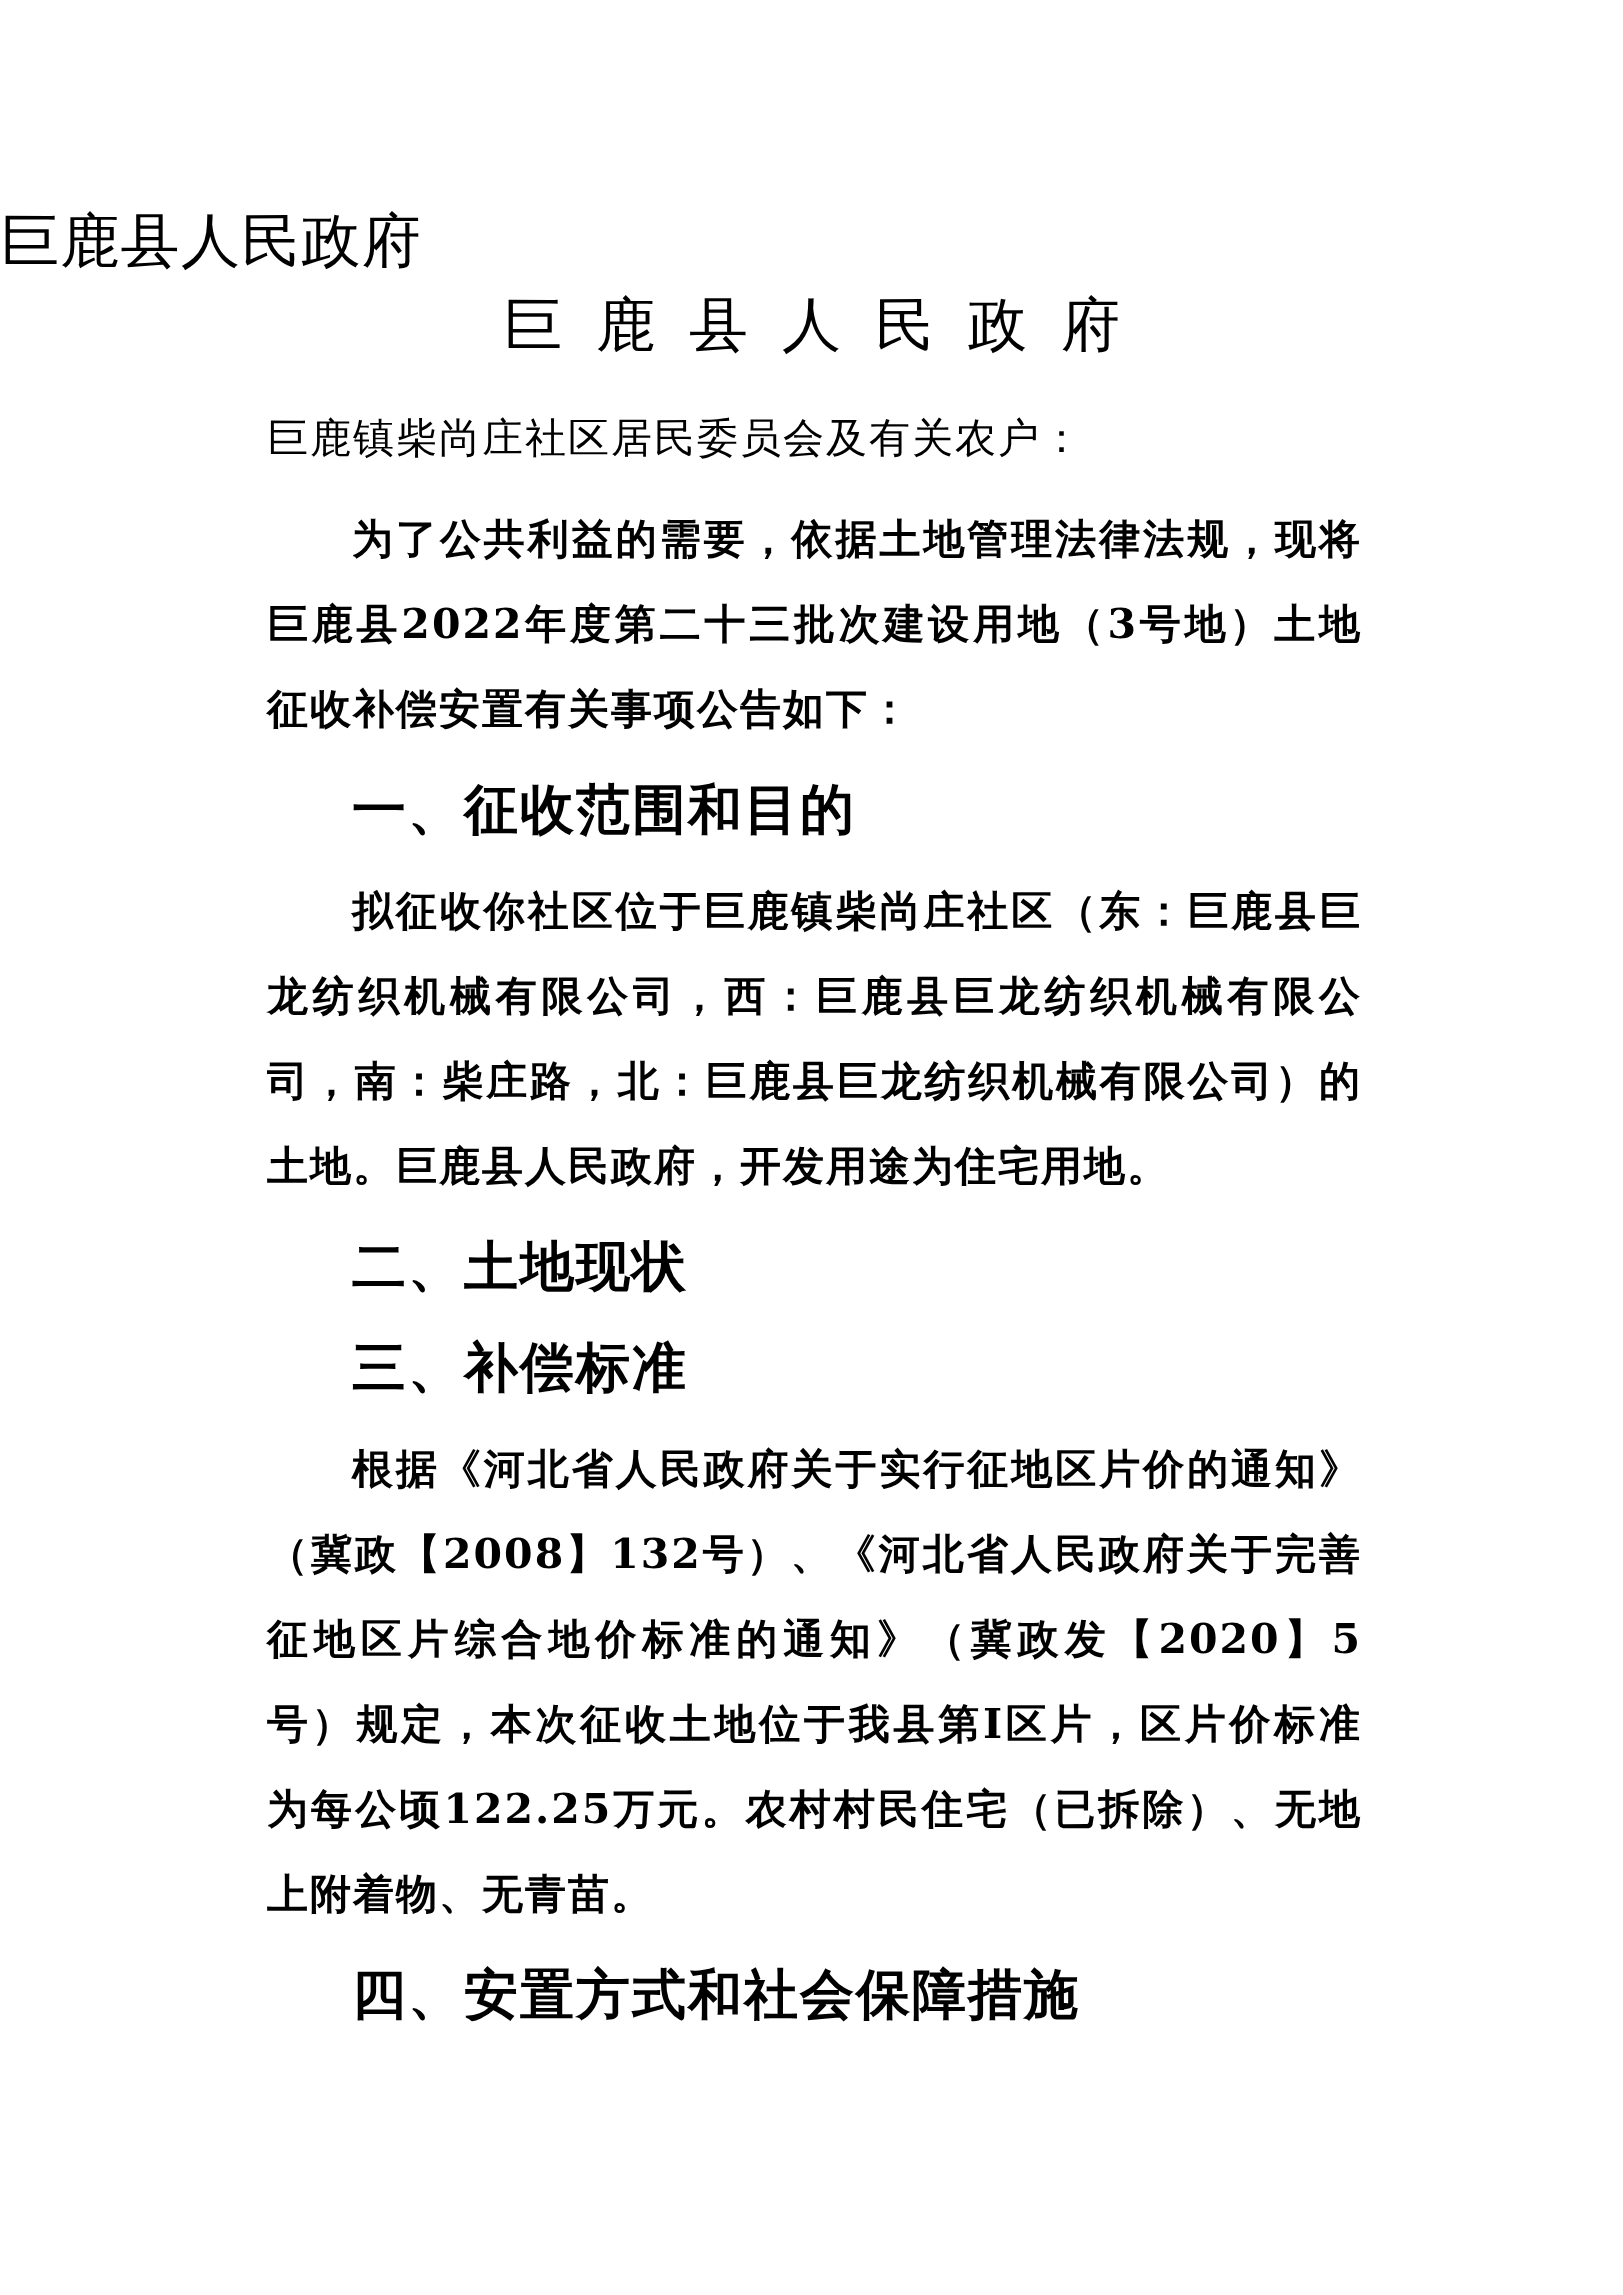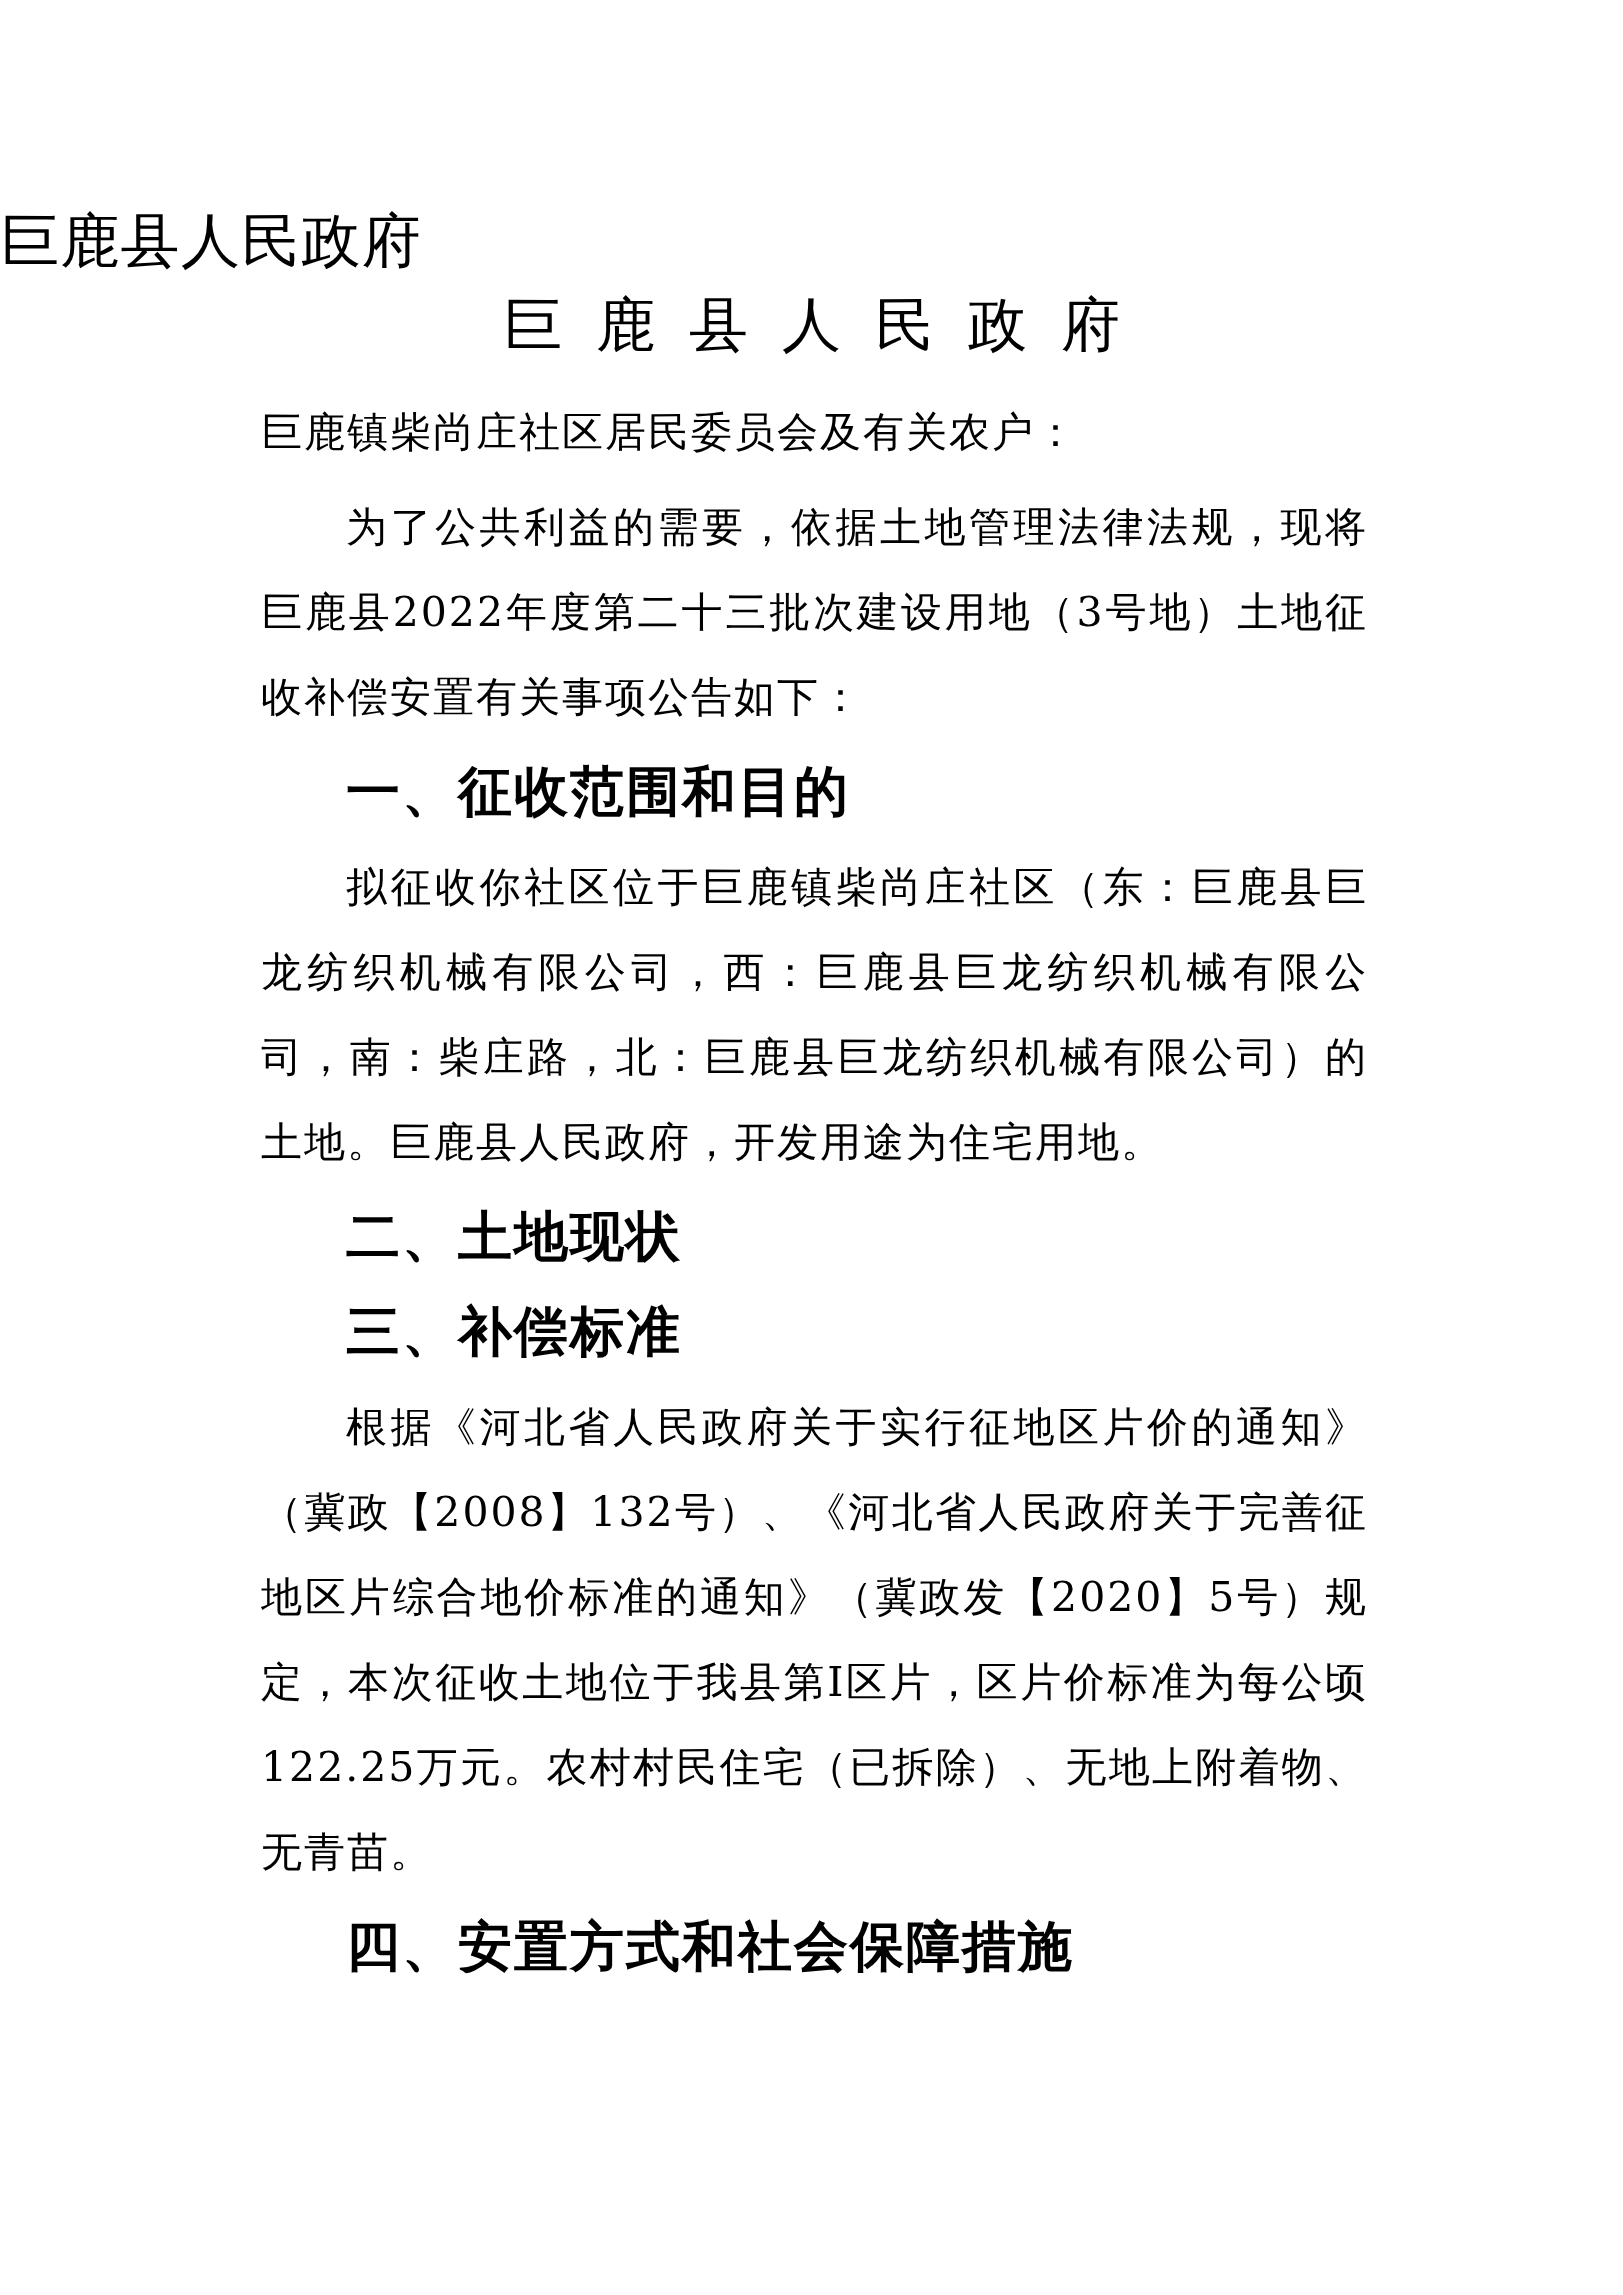--- a/index.html
+++ b/index.html
@@ -14,22 +14,22 @@
     position:absolute; left:0; width:1623px; top:292px;
     text-align:center; font-family:"DejaVu Serif","Liberation Serif",serif;
     font-size:59px; line-height:65px; letter-spacing:34px; text-indent:34px;
   }
   .body {
     position:absolute; left:251px; top:380px; width:1127px;
     font-family:"DejaVu Serif","Liberation Serif",serif;
     font-size:41px; line-height:85px; letter-spacing:2px;
     text-align:justify;
   }
-  .body p { margin:10px; }
-  .indent { text-indent:85px; }
+  .body p { margin:16px; }
+  .indent { text-indent:85px;font-weight:bold; }
   .heading {
     font-family:Liberation Serif, serif;
     font-weight:bold; font-size:54px; line-height:85px; text-indent:85px;
   }
 </style>
 </head>
 <body>
 
 <div class="page">
   <div class="title1">巨鹿县人民政府</div>

